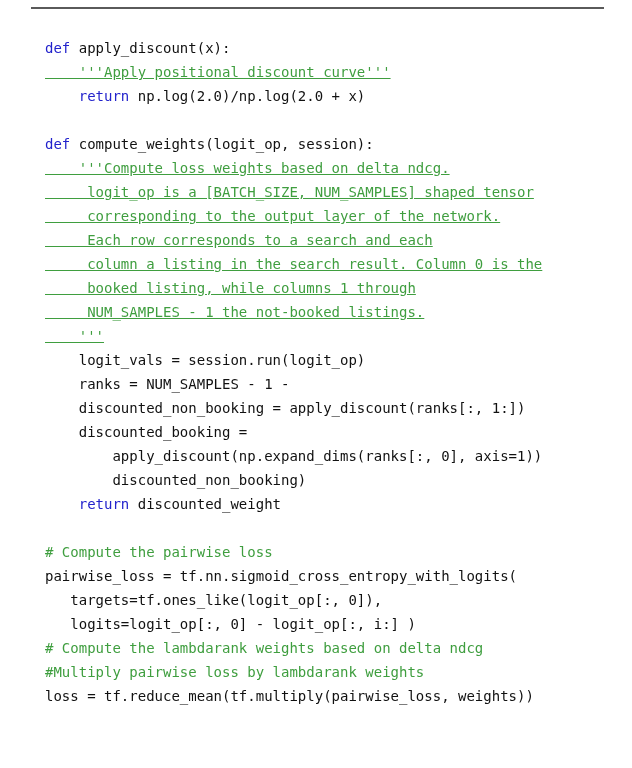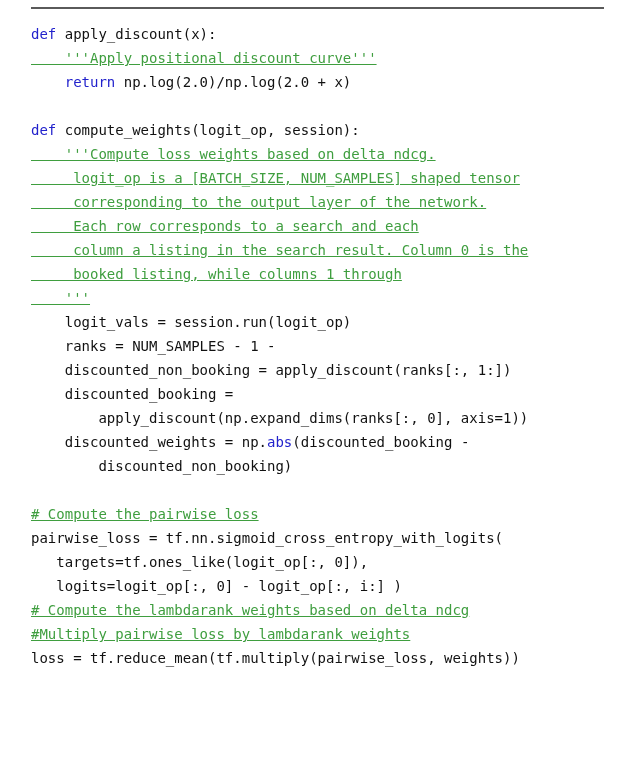--- a/index.html
+++ b/index.html
@@ -24,67 +24,68 @@
   .rule {
     height: 0;
     border: 0;
     border-top: 2px solid #5a5a5a;
     margin: 0 28px 0 31px;
   }
   .rule-top {
     margin-top: 7px;
   }
   .code-block {
-    margin: 0;
+    margin: 14px;
     padding: 13px 0 0 31px;
     font-family: "DejaVu Sans Mono", "Liberation Mono", monospace;
     font-size: 14px;
     line-height: 24px;
     white-space: pre;
     color: #111111;
     letter-spacing: 0;
     tab-size: 4;
   }
   .line {
     display: block;
     min-height: 24px;
     white-space: pre;
   }
   .kw   { color: #2222cc; }
   .bi   { color: #2222cc; }
   .str  { color: #3f9e3f; }
-  .cmt  { color: #3f9e3f; text-decoration: underline; }
+  .cmt  { color: #3f9e3f; }
   .pl   { color: #111111; }
 </style>
 <style>.pl{color:#111111;}.kw{color:#2222cc;}.bi{color:#2222cc;}.str{color:#3f9e3f;text-decoration:underline;}.cmt{color:#3f9e3f;}.rule{border-top-color:#5a5a5a;}.code-figure{background:#ffffff;}</style></head>
 <body>
 
 <div class="code-figure">
 
   <hr class="rule rule-top">
 
   <pre class="code-block" id="code-block"><span class="line"><span class="kw">def</span><span class="pl"> apply_discount(x):</span>
 </span><span class="line"><span class="str">    '''Apply positional discount curve'''</span>
 </span><span class="line"><span class="pl">    </span><span class="kw">return</span><span class="pl"> np.log(2.0)/np.log(2.0 + x)</span>
 </span><span class="line"><span class="pl"></span>
 </span><span class="line"><span class="kw">def</span><span class="pl"> compute_weights(logit_op, session):</span>
 </span><span class="line"><span class="str">    '''Compute loss weights based on delta ndcg.</span>
 </span><span class="line"><span class="str">     logit_op is a [BATCH_SIZE, NUM_SAMPLES] shaped tensor</span>
 </span><span class="line"><span class="str">     corresponding to the output layer of the network.</span>
 </span><span class="line"><span class="str">     Each row corresponds to a search and each</span>
 </span><span class="line"><span class="str">     column a listing in the search result. Column 0 is the</span>
 </span><span class="line"><span class="str">     booked listing, while columns 1 through</span>
+</span><span class="line"><span class="str">     NUM_SAMPLES - 1 the not-booked listings.</span>
 </span><span class="line"><span class="str">    '''</span>
 </span><span class="line"><span class="pl">    logit_vals = session.run(logit_op)</span>
 </span><span class="line"><span class="pl">    ranks = NUM_SAMPLES - 1 -</span>
 </span><span class="line"><span class="pl">    discounted_non_booking = apply_discount(ranks[:, 1:])</span>
 </span><span class="line"><span class="pl">    discounted_booking =</span>
 </span><span class="line"><span class="pl">        apply_discount(np.expand_dims(ranks[:, 0], axis=1))</span>
-</span><span class="line"><span class="pl">    discounted_weights = np.</span><span class="bi">abs</span><span class="pl">(discounted_booking -</span>
 </span><span class="line"><span class="pl">        discounted_non_booking)</span>
+</span><span class="line"><span class="pl">    </span><span class="kw">return</span><span class="pl"> discounted_weight</span>
 </span><span class="line"><span class="pl"></span>
 </span><span class="line"><span class="cmt"># Compute the pairwise loss</span>
 </span><span class="line"><span class="pl">pairwise_loss = tf.nn.sigmoid_cross_entropy_with_logits(</span>
 </span><span class="line"><span class="pl">   targets=tf.ones_like(logit_op[:, 0]),</span>
 </span><span class="line"><span class="pl">   logits=logit_op[:, 0] - logit_op[:, i:] )</span>
 </span><span class="line"><span class="cmt"># Compute the lambdarank weights based on delta ndcg</span>
 </span><span class="line"><span class="cmt">#Multiply pairwise loss by lambdarank weights</span>
 </span><span class="line"><span class="pl">loss = tf.reduce_mean(tf.multiply(pairwise_loss, weights))</span>
 </span></pre>
 

